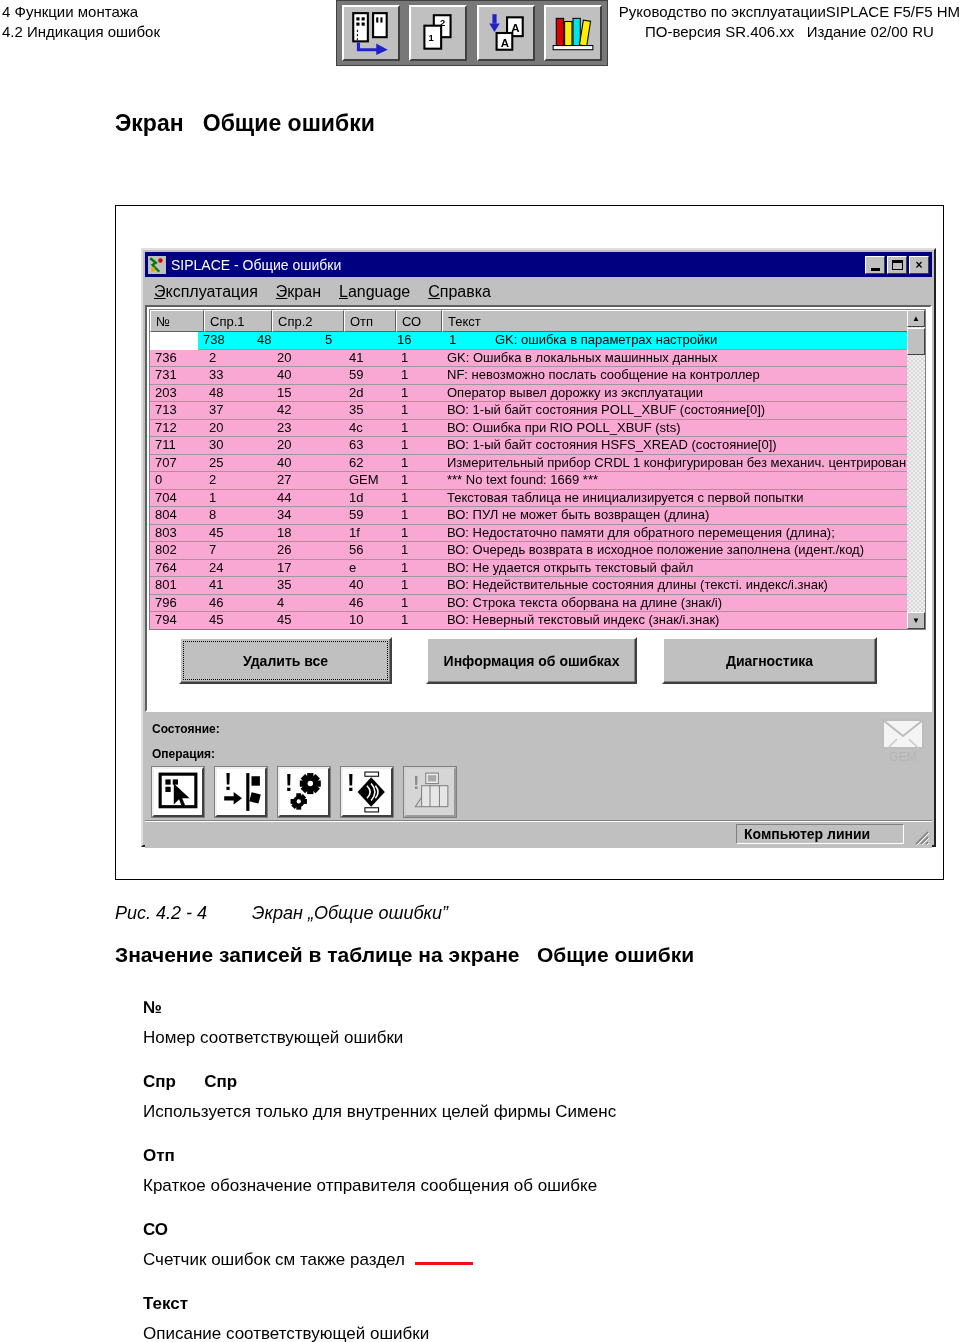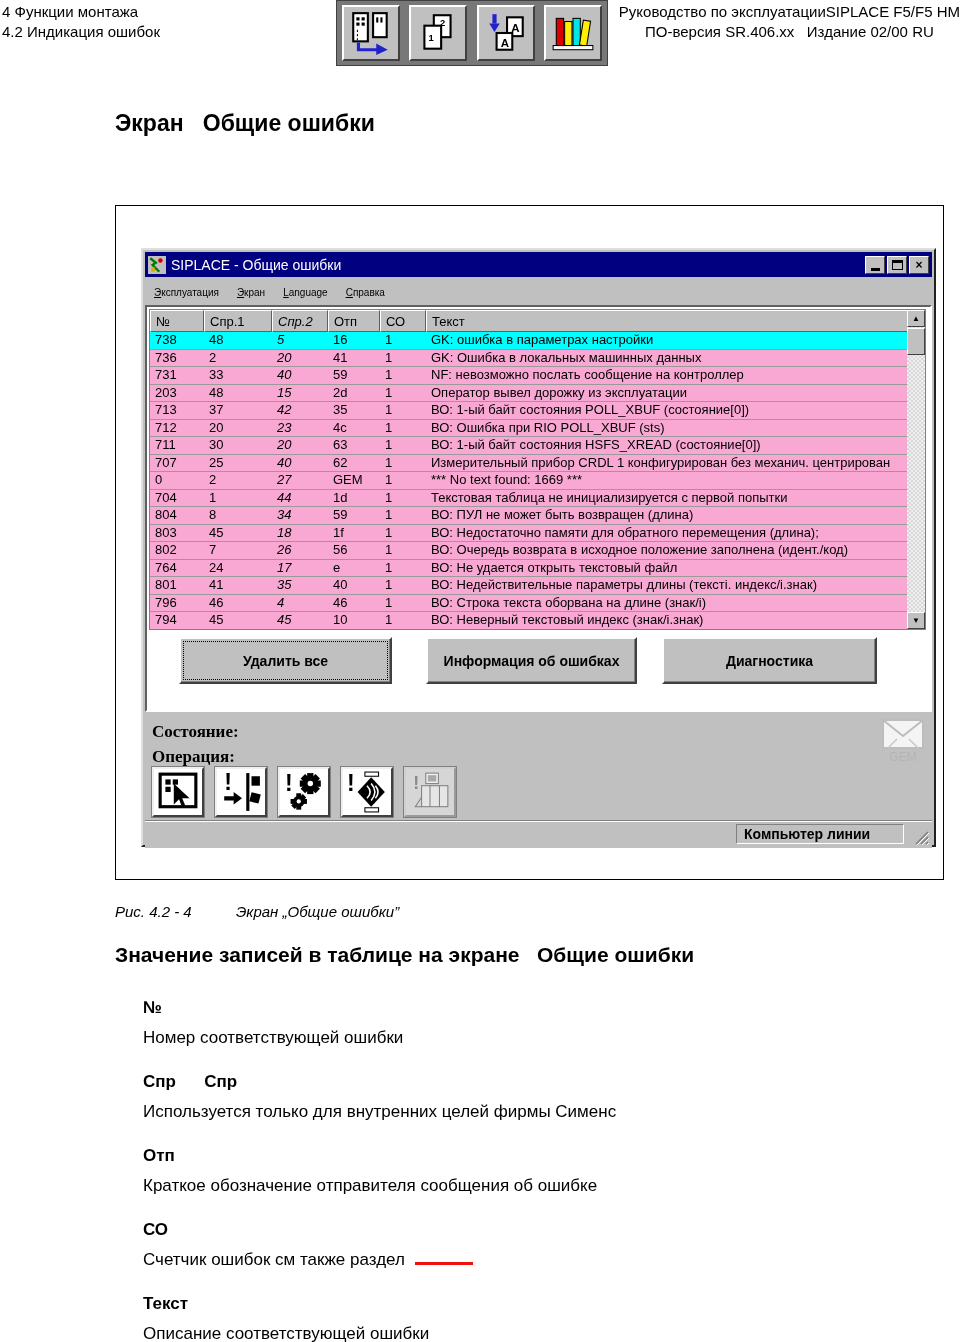--- a/index.html
+++ b/index.html
@@ -22,21 +22,21 @@
   .hdr-btn {
     width:58px; height:56px; background:#c0c0c0; padding:2px;
     border-top:2px solid #fff; border-left:2px solid #fff;
     border-right:2px solid #404040; border-bottom:2px solid #404040;
     display:flex; align-items:center; justify-content:center;
   }
   .hdr-btn svg { width:46px; height:46px; }
 
   
   .page-title { position:absolute; left:115px; top:110px; font-size:23px; font-weight:bold; }
-  .fig-caption { position:absolute; left:115px; top:903px; font-size:15px; font-style:italic; }
+  .fig-caption { position:absolute; left:115px; top:903px; font-size:18px; font-style:italic; }
   .fig-caption .cap-title { margin-left:40px; }
   .section-heading { position:absolute; left:115px; top:943px; font-size:21px; font-weight:bold; }
   .defs { position:absolute; left:143px; top:998px; width:740px; font-size:17px; }
   .def-term { font-weight:bold; white-space:pre; margin-bottom:10px; }
   .def-desc { margin-bottom:24px; }
   .red-link { display:inline-block; width:58px; border-bottom:3px solid #ee1111; margin-left:10px; height:14px; }
 
   
   .figure-frame { position:absolute; left:115px; top:205px; width:829px; height:675px; border:1px solid #000; background:#fff; }
   .win {
@@ -55,21 +55,21 @@
     width:20px; height:18px; margin-left:2px; background:#c0c0c0;
     border-top:1px solid #fff; border-left:1px solid #fff;
     border-right:1px solid #404040; border-bottom:1px solid #404040;
     display:flex; align-items:center; justify-content:center;
     font-size:12px; font-weight:bold; color:#000;
   }
   .glyph-min { width:9px; height:3px; background:#000; margin-top:9px; }
   .glyph-max { width:11px; height:10px; border:1px solid #000; border-top:3px solid #000; }
   .menubar {
     position:absolute; left:2px; top:29px; right:2px; height:26px;
-    display:flex; align-items:center; font-size:10px; background:#c0c0c0;
+    display:flex; align-items:center; font-size:16px; background:#c0c0c0;
   }
   .menu-item { padding:3px 9px; }
   .menu-item u { text-decoration:underline; }
 
   
   .clientpanel {
     position:absolute; left:2px; top:55px; width:787px; height:407px; background:#fff;
     border-top:2px solid #606060; border-left:2px solid #606060;
     border-right:2px solid #fff; border-bottom:2px solid #fff;
   }
@@ -77,23 +77,23 @@
     position:absolute; left:2px; top:2px; width:777px; height:321px; background:#fff;
     border:1px solid #808080; overflow:hidden;
   }
   .thead { display:flex; height:22px; background:#c0c0c0; }
   .hcell {
     font-size:13px; padding:3px 0 0 5px; background:#c0c0c0; overflow:hidden; white-space:nowrap;
     border-top:1px solid #fff; border-left:1px solid #fff;
     border-right:1px solid #606060; border-bottom:1px solid #606060;
   }
   .trow { display:flex; height:17.5px; border-bottom:1px solid #9a9a9a; background:#f9a8d4; }
-  .trow.sel { background:#00ffff; }
+  .trow.sel { background:#00ffff;margin-left:48px; }
   .tcell { font-size:13px; line-height:16px; padding-left:5px; white-space:nowrap; overflow:hidden; }
-  .c-no{width:54px;} .c-spr1{width:68px;} .c-spr2{width:56px;font-style:italic;} .c-otp{width:52px;} .c-co{width:46px;}
+  .c-no{width:54px;} .c-spr1{width:68px;} .c-spr2{width:72px;} .c-otp{width:52px;} .c-co{width:46px;}
   .c-text{flex:1; min-width:0;}
   .thead .c-text { width:auto; flex:1; }
 
   .vscroll {
     position:absolute; right:0; top:0; width:18px; height:319px;
     background:
       repeating-conic-gradient(#d9d9d9 0% 25%, #efefef 0% 50%) 0 0/4px 4px;
   }
   .sbtn {
     position:absolute; left:0; width:18px; height:17px; background:#c0c0c0;
@@ -115,21 +115,21 @@
     border-right:2px solid #404040; border-bottom:2px solid #404040;
     box-shadow: inset -1px -1px 0 #808080;
     font-family:"Liberation Sans", sans-serif; font-size:14px; font-weight:bold; color:#000;
   }
   .b0 { left:32px; width:213px; outline:1px dotted #000; outline-offset:-5px; }
   .b1 { left:279px; width:211px; }
   .b2 { left:515px; width:215px; }
 
   
   .statusarea { position:absolute; left:2px; top:462px; width:787px; height:108px; background:#c0c0c0; }
-  .stlabel { position:absolute; left:7px; font-size:17px; font-weight:bold;font-family:Liberation Serif, serif; }
+  .stlabel { position:absolute; left:7px; font-size:12px; font-weight:bold; }
   .lbl-state { top:10px; } .lbl-oper { top:35px; }
   .gem { position:absolute; right:6px; top:2px; width:46px; height:52px; }
   .icorow { position:absolute; left:7px; top:55px; display:flex; }
   .ico-btn {
     width:52px; height:50px; margin-right:11px; background:#fff; padding:1px;
     border-top:2px solid #efefef; border-left:2px solid #efefef;
     border-right:2px solid #404040; border-bottom:2px solid #404040;
     box-shadow: 0 0 0 1px #808080;
     display:flex; align-items:center; justify-content:center;
   }
@@ -360,21 +360,21 @@
               <div class="tcell c-otp">e</div>
               <div class="tcell c-co">1</div>
               <div class="tcell c-text">ВО: Не удается открыть текстовый файл</div>
             </div>
             <div class="trow">
               <div class="tcell c-no">801</div>
               <div class="tcell c-spr1">41</div>
               <div class="tcell c-spr2">35</div>
               <div class="tcell c-otp">40</div>
               <div class="tcell c-co">1</div>
-              <div class="tcell c-text">ВО: Недействительные параметры длины (текстi. индекс/i.знак)</div>
+              <div class="tcell c-text">ВО: Недействительные состояния длины (текстi. индекс/i.знак)</div>
             </div>
             <div class="trow">
               <div class="tcell c-no">796</div>
               <div class="tcell c-spr1">46</div>
               <div class="tcell c-spr2">4</div>
               <div class="tcell c-otp">46</div>
               <div class="tcell c-co">1</div>
               <div class="tcell c-text">ВО: Строка текста оборвана на длине (знак/i)</div>
             </div>
             <div class="trow">

